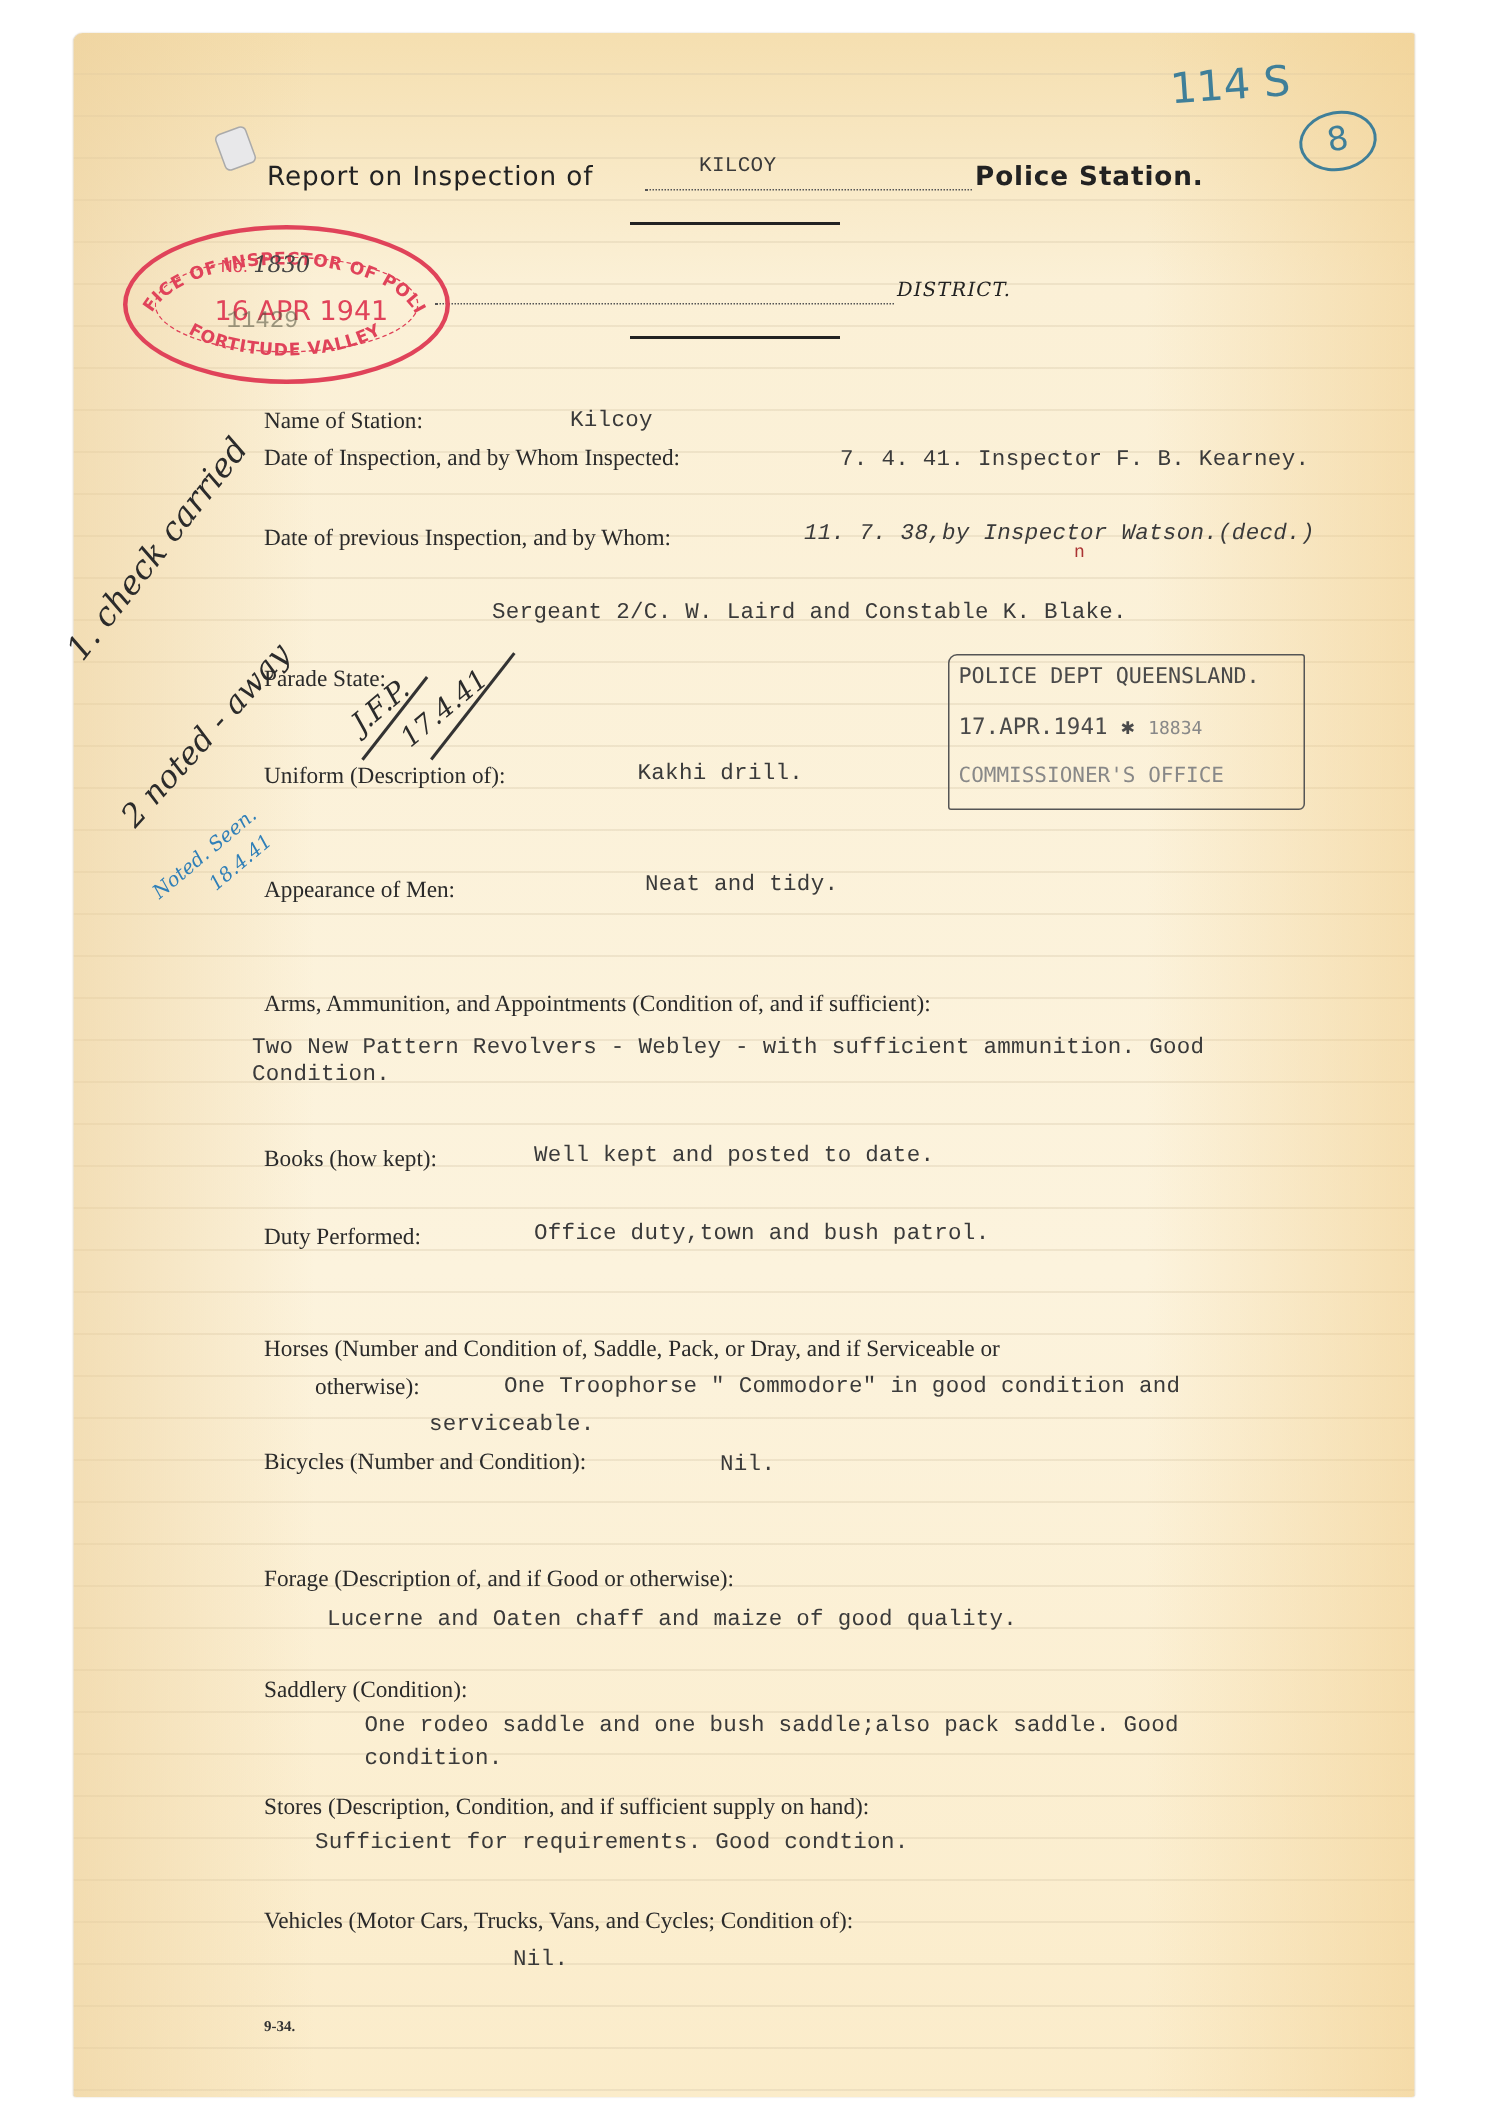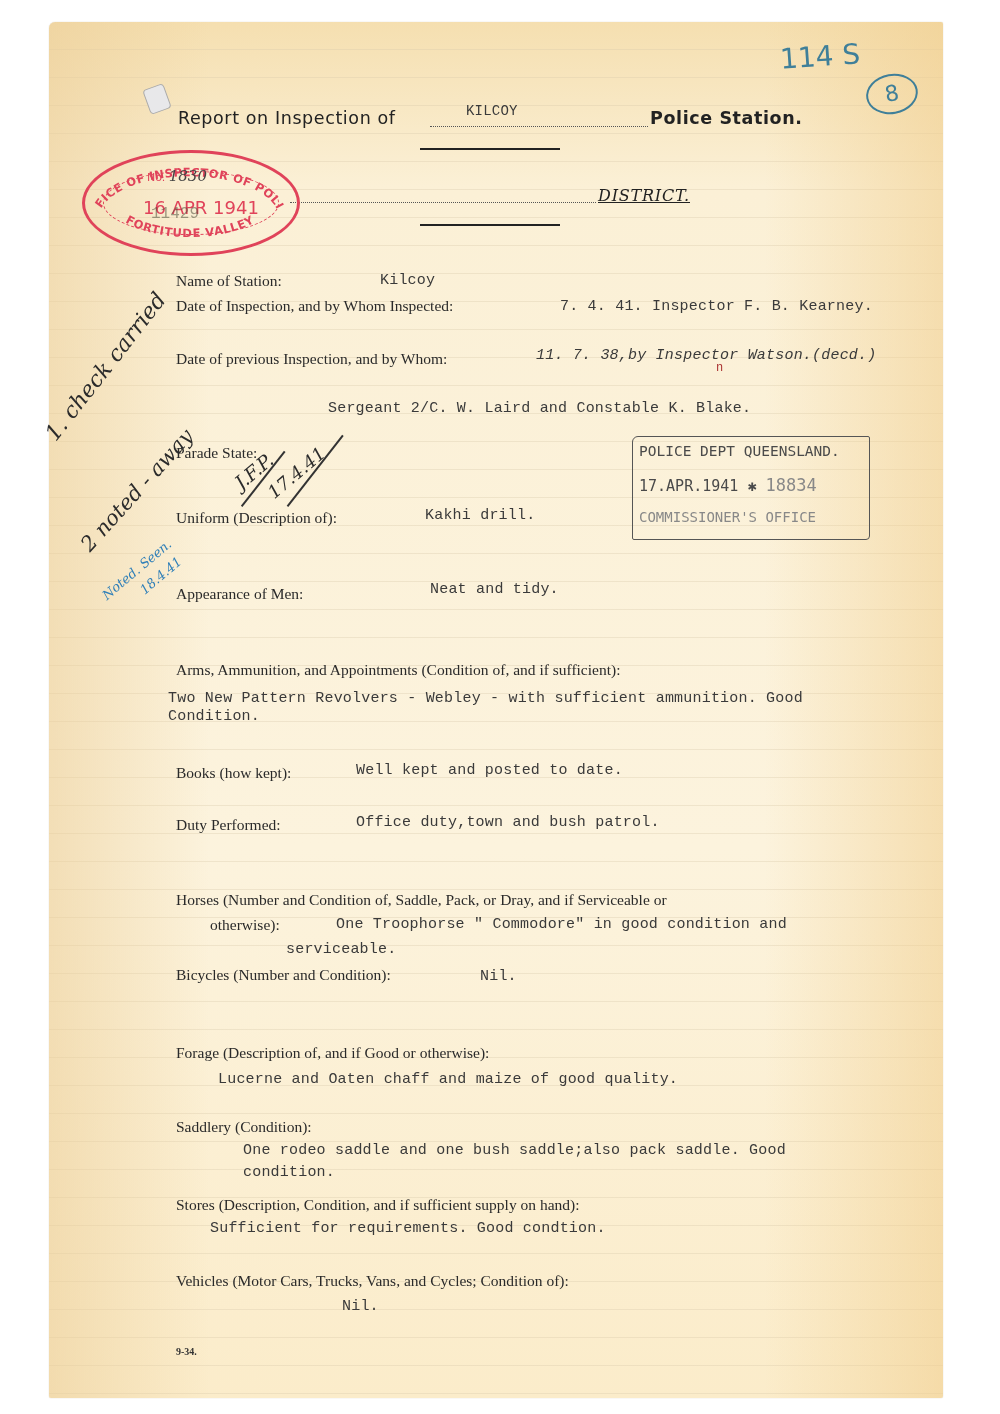--- a/index.html
+++ b/index.html
@@ -16,21 +16,21 @@
     border-radius: 6px 2px 2px 2px;
     box-shadow: 0 0 1px rgba(120,90,40,0.4);
   }
   .abs { position: absolute; white-space: nowrap; }
   .label { font-family: "Liberation Serif", serif; font-size: 15.5px; color: #2a2a2a; }
   .typed { font-family: "Liberation Mono", monospace; font-size: 15px; color: #3a3a3a; letter-spacing: 0.2px; }
   .title { font-family: "DejaVu Sans", sans-serif; font-size: 17.5px; color: #222; letter-spacing: 0.6px; }
   .title-bold { font-weight: bold; }
   .dots { border-bottom: 1px dotted #555; }
   .rule { position: absolute; height: 2px; background: #222; }
-  .district { font-family: "DejaVu Serif", serif; font-style: italic; font-size: 16px; color: #222; letter-spacing: 0.8px; text-decoration: underline; }
+  .district { font-family: "DejaVu Serif", serif; font-style: italic; font-size: 13px; color: #222; letter-spacing: 0.8px; }
   .hand { font-family: "DejaVu Serif", serif; font-style: italic; color: #2b2b2b; }
   .handblue { font-family: "DejaVu Serif", serif; font-style: italic; color: #2f7fb8; }
   .handteal { font-family: "DejaVu Sans", sans-serif; color: #3f7f99; }
   .stamp-red {
     position: absolute; left: 82px; top: 150px; width: 212px; height: 100px;
     border: 3px solid #e0435a; border-radius: 50%; color: #e0435a;
     font-family: "DejaVu Sans", sans-serif;
   }
   .stamp-red-inner {
     position: absolute; left: 18px; top: 18px; right: 18px; bottom: 18px;
@@ -111,21 +111,21 @@
 <div class="abs" style="left:228px;top:478px;width:70px;height:1.5px;background:#333;transform:rotate(-52deg);"></div>
 <div class="abs" style="left:270px;top:470px;width:90px;height:1.5px;background:#333;transform:rotate(-52deg);"></div>
 <div class="abs handblue" style="left:94px;top:562px;font-size:13px;transform:rotate(-40deg);">Noted. Seen.</div>
 <div class="abs handblue" style="left:136px;top:568px;font-size:13px;transform:rotate(-40deg);">18.4.41</div>
 
 <div class="stamp-box">
   <div class="abs" style="left:6px;top:6px;font-size:14.5px;">POLICE DEPT QUEENSLAND.</div>
   <div class="abs" style="left:6px;top:38px;font-size:15px;">
     <span>17.APR.1941</span>
     <span>✱</span>
-    <span style="font-size:17px;color:#888;">18834</span>
+    <span style="font-size:12px;color:#888;">18834</span>
   </div>
   <div class="abs" style="left:6px;top:72px;font-size:14px;color:#888;">COMMISSIONER'S OFFICE</div>
 </div>
 
 <div class="abs label" style="left:176px;top:509px;">Uniform (Description of):</div>
 <div class="abs typed" style="left:425px;top:507px;">Kakhi drill.</div>
 
 <div class="abs label" style="left:176px;top:585px;">Appearance of Men:</div>
 <div class="abs typed" style="left:430px;top:581px;">Neat and tidy.</div>
 

